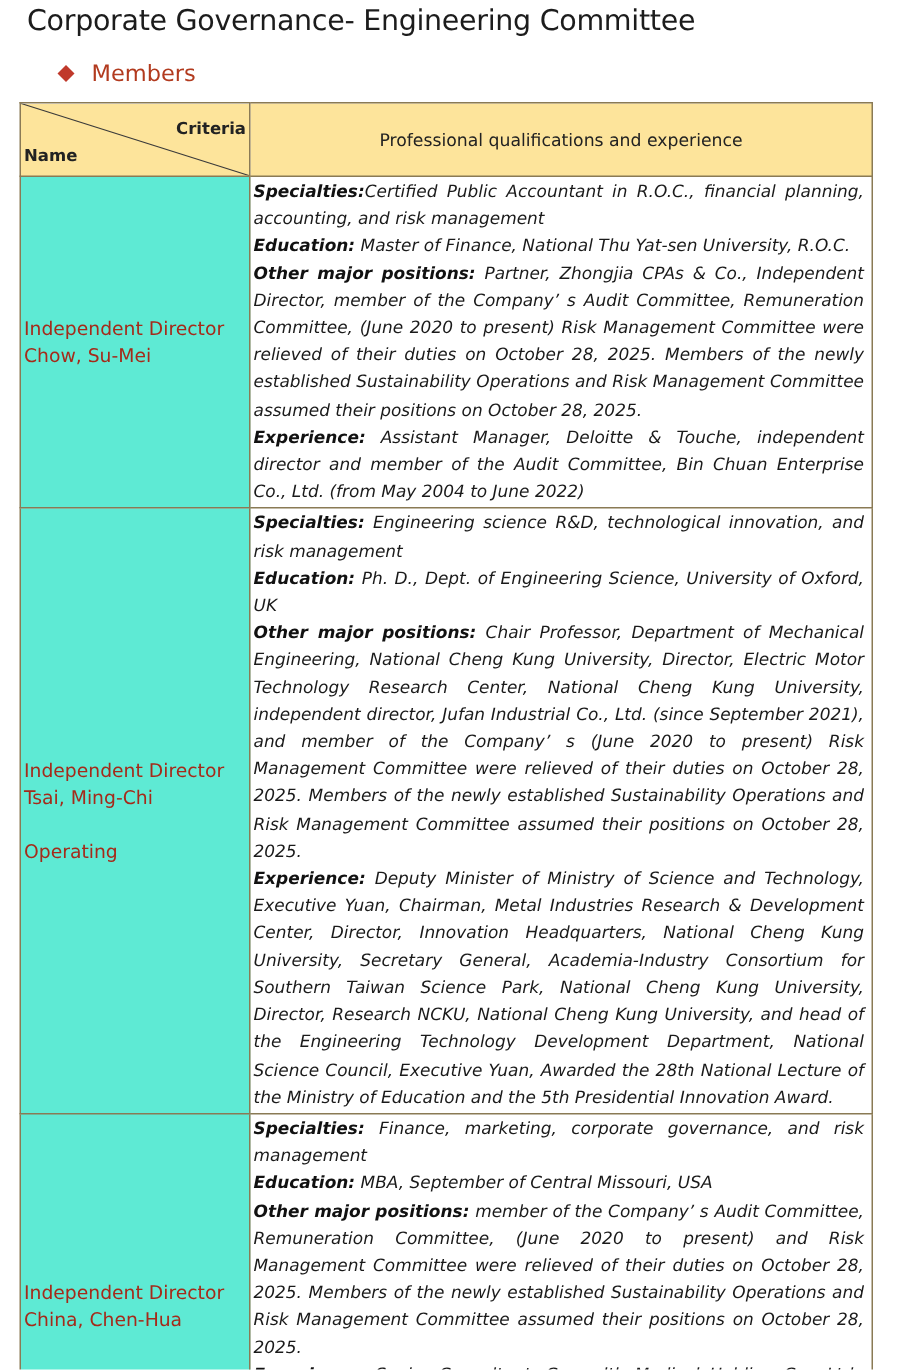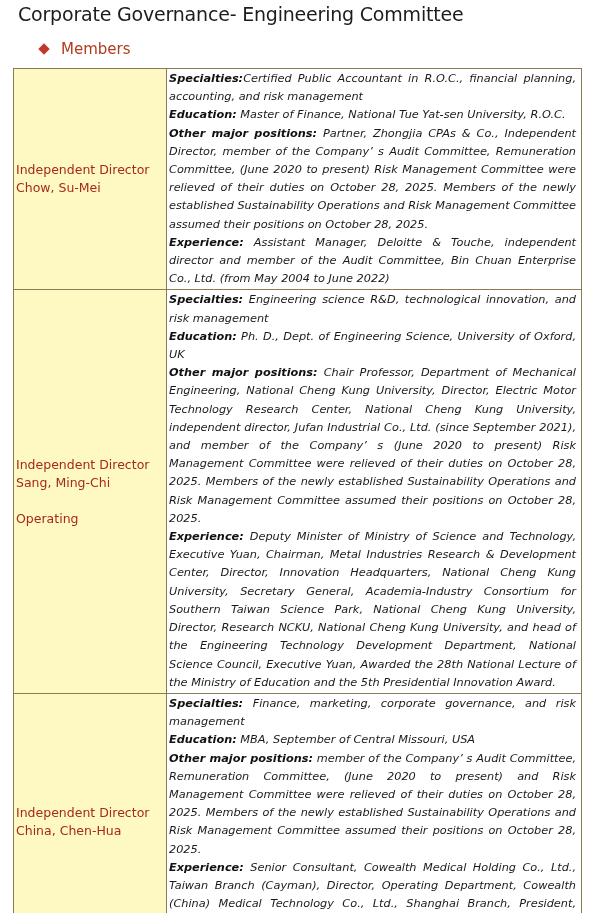--- a/index.html
+++ b/index.html
@@ -13,21 +13,21 @@
              transform: rotate(45deg); margin-right: 13px; margin-left: 2px; }
   table.members { position: absolute; left: 13px; top: 68px; width: 569px; border-collapse: collapse;
              table-layout: fixed; }
   table.members td, table.members th { border: 1px solid #8a7a55; padding: 0; vertical-align: middle; }
   .hdr { background: #fde49b; height: 49px; }
   .hdr-diag { position: relative; width: 152px; }
   .hdr-diag svg { position: absolute; left: 0; top: 0; width: 100%; height: 100%; }
   .hdr-criteria { position: absolute; right: 2px; top: 10px; font-size: 11px; color: #222; }
   .hdr-name { position: absolute; left: 2px; bottom: 7px; font-size: 11px; color: #222; }
   .hdr-prof { font-size: 11.5px; text-align: center; color: #222; font-weight: normal; }
-  .name-cell { background: #fef9c3; color: #a52a1a; font-size: 12.5px; line-height: 18px;
+  .name-cell { background: #5eead4; color: #a52a1a; font-size: 12.5px; line-height: 18px;
                padding-left: 2px !important; }
   .name-cell .gap { height: 18px; }
   .content-cell { background: #ffffff; font-size: 11.3px; line-height: 18.2px; text-align: justify;
                   padding: 1px 5px 1px 2px !important; color: #1a1a1a; vertical-align: top !important; font-style: italic; }
   .content-cell p { margin: 0; }
   .content-cell b { font-weight: bold; color: #111; }
 </style>
 </head>
 <body>
 
@@ -37,38 +37,48 @@
   <span class="diamond"></span>
   <span>Members</span>
 </div>
 
 <table class="members">
   <colgroup>
       <col style="width:153px">
       <col>
     </colgroup>
   <tbody>
+      <tr class="hdr">
+    <th class="hdr-diag">
+      <svg viewBox="0 0 153 49" preserveAspectRatio="none">
+        <line x1="0" y1="0" x2="153" y2="49" stroke="#3a3a3a" stroke-width="0.8"></line>
+      </svg>
+      <span class="hdr-criteria">Criteria</span>
+      <span class="hdr-name">Name</span>
+    </th>
+    <th class="hdr-prof">Professional qualifications and experience</th>
+  </tr>
 
   <tr style="height:220px">
     <td class="name-cell">
       <div>Independent Director</div>
       <div>Chow, Su-Mei</div>
     </td>
     <td class="content-cell">
       <p><b>Specialties:</b><span>Certified Public Accountant in R.O.C., financial planning, accounting, and risk management</span></p>
-      <p><b>Education:</b><span> Master of Finance, National Tue Yat-sen University, R.O.C.</span></p>
+      <p><b>Education:</b><span> Master of Finance, National Thu Yat-sen University, R.O.C.</span></p>
       <p><b>Other major positions:</b><span> Partner, Zhongjia CPAs &amp; Co., Independent Director, member of the Company’ s Audit Committee, Remuneration Committee, (June 2020 to present) Risk Management Committee were relieved of their duties on October 28, 2025. Members of the newly established Sustainability Operations and Risk Management Committee assumed their positions on October 28, 2025.</span></p>
       <p><b>Experience:</b><span> Assistant Manager, Deloitte &amp; Touche, independent director and member of the Audit Committee, Bin Chuan Enterprise Co., Ltd. (from May 2004 to June 2022)</span></p>
     </td>
   </tr>
 
   <tr style="height:347px">
     <td class="name-cell">
       <div>Independent Director</div>
-      <div>Sang, Ming-Chi</div>
+      <div>Tsai, Ming-Chi</div>
       <div class="gap"></div>
       <div>Operating</div>
     </td>
     <td class="content-cell">
       <p><b>Specialties:</b><span> Engineering science R&amp;D, technological innovation, and risk management</span></p>
       <p><b>Education:</b><span> Ph. D., Dept. of Engineering Science, University of Oxford, UK</span></p>
       <p><b>Other major positions:</b><span> Chair Professor, Department of Mechanical Engineering, National Cheng Kung University, Director, Electric Motor Technology Research Center, National Cheng Kung University, independent director, Jufan Industrial Co., Ltd. (since September 2021), and member of the Company’ s  (June 2020 to present) Risk Management Committee were relieved of their duties on October 28, 2025. Members of the newly established Sustainability Operations and Risk Management Committee assumed their positions on October 28, 2025.</span></p>
       <p><b>Experience:</b><span> Deputy Minister of Ministry of Science and Technology, Executive Yuan, Chairman, Metal Industries Research &amp; Development Center, Director, Innovation Headquarters, National Cheng Kung University, Secretary General, Academia-Industry Consortium for Southern Taiwan Science Park, National Cheng Kung University, Director, Research NCKU, National Cheng Kung University, and head of the Engineering Technology Development Department, National Science Council, Executive Yuan, Awarded the 28th National Lecture of the Ministry of Education and the 5th Presidential Innovation Award.</span></p>
     </td>
   </tr>

